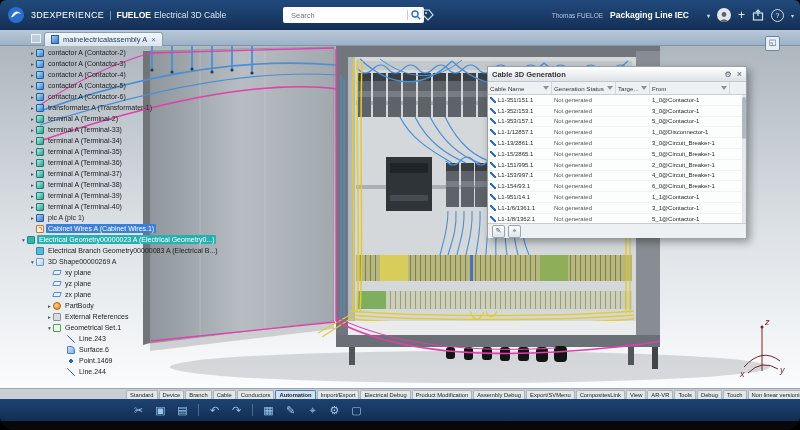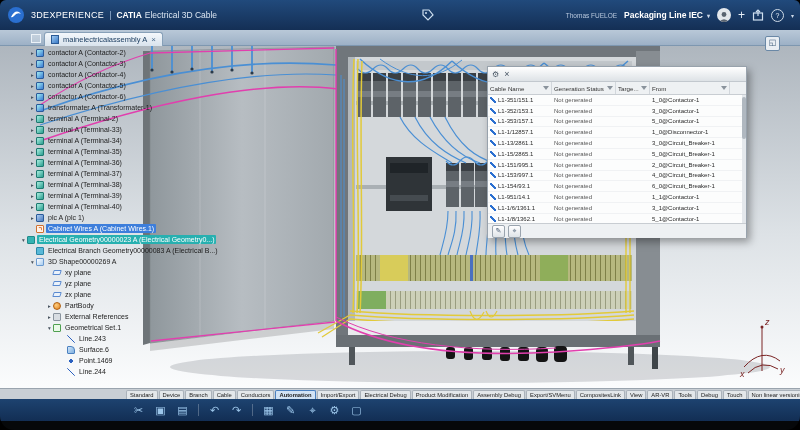--- a/index.html
+++ b/index.html
@@ -12,21 +12,21 @@
   .brand{font-size:9px;font-weight:normal;letter-spacing:.3px;}
   .tb-div{margin:0 5px;color:#9ab4d4;font-weight:normal;font-size:9px;}
   .app-prefix{font-size:8.5px;font-weight:bold;margin-right:3px;}
   .app-name{font-size:8.5px;color:#dbe6f2;}
   .searchbox{position:absolute;left:283px;top:7px;width:132px;height:16px;background:#fff;border-radius:2px;display:flex;align-items:center;padding:0 3px 0 6px;}
   .searchbox input{flex:1;border:none;outline:none;background:transparent;font-size:7.5px;color:#333;font-family:"Liberation Sans",sans-serif;min-width:0;}
   .search-sep{width:1px;height:10px;background:#c8ccd2;margin:0 3px;}
   .tag-btn{position:absolute;left:421px;top:8px;width:14px;height:14px;}
   .right-cluster{position:absolute;right:6px;top:0;height:30px;display:flex;align-items:center;gap:7px;}
   .user-name{font-size:6.5px;color:#b9c9de;}
-  .workspace{font-size:8.5px;font-weight:bold;color:#fff;display:flex;align-items:center;gap:4px;}
+  .workspace{font-size:8.5px;font-weight:bold;color:#fff;display:flex;align-items:center;gap:18px;}
   .chev{font-size:6px;color:#cdd9e8;}
   .avatar{width:14px;height:14px;border-radius:50%;background:#e4e8ec;overflow:hidden;display:flex;align-items:flex-end;justify-content:center;}
   .plus-btn{font-size:12px;color:#e8f0f8;line-height:12px;}
   .help-btn{width:11px;height:11px;border:1px solid #cfdbe8;border-radius:50%;font-size:7px;display:flex;align-items:center;justify-content:center;color:#e8f0f8;}
 
   
   .tabrow{position:absolute;top:30px;left:0;right:0;height:15px;background:linear-gradient(#b9c8d8,#9db1c6);border-bottom:1px solid #7e97b0;z-index:25;}
   .win-ic{position:absolute;left:31px;top:4px;width:8px;height:7px;border:1px solid #ecf2f8;background:rgba(255,255,255,.25);}
   .doc-tab{position:absolute;left:44px;top:2px;height:13px;background:linear-gradient(#f4f8fc,#d9e3ed);border:1px solid #87a0b8;border-bottom:none;border-radius:3px 3px 0 0;display:flex;align-items:center;font-size:7.5px;color:#17395d;padding:0 6px;gap:4px;}
   .doc-ic{width:6px;height:7px;background:linear-gradient(135deg,#9ec8f0,#3a7bc8);border:0.5px solid #2a5a96;}
@@ -97,23 +97,31 @@
 
 <div class="app">
 
   <div class="topbar">
     <svg class="logo" viewBox="0 0 18 18">
       <circle cx="9" cy="9" r="8" fill="#2a6fd0"></circle>
       <path d="M4,11 Q9,2 14,8 Q10,6 7,10 Q5,12 4,11 Z" fill="#ffffff"></path>
     </svg>
     <span class="brand">3DEXPERIENCE</span>
     <span class="tb-div">|</span>
-    <span class="app-prefix">CATIA</span>
+    <span class="app-prefix">FUELOE</span>
     <span class="app-name">Electrical 3D Cable</span>
 
+    <div class="searchbox">
+      <input placeholder="Search" style="">
+      <span class="search-sep"></span>
+      <svg width="10" height="10" viewBox="0 0 10 10">
+        <circle cx="4" cy="4" r="3" fill="none" stroke="#2a6fd0" stroke-width="1.4"></circle>
+        <line x1="6.4" y1="6.4" x2="9.2" y2="9.2" stroke="#2a6fd0" stroke-width="1.4"></line>
+      </svg>
+    </div>
     <svg class="tag-btn" viewBox="0 0 14 14">
       <path d="M2,2 L8,2 L12,7 L7,12 L2,7 Z" fill="none" stroke="#cfe0f0" stroke-width="1.2"></path>
       <circle cx="5" cy="5" r="1" fill="#cfe0f0"></circle>
     </svg>
 
     <div class="right-cluster">
       <span class="user-name">Thomas FUELOE</span>
       <span class="workspace">
         <span>Packaging Line IEC</span>
         <span class="chev">▾</span>
@@ -527,20 +535,21 @@
 
       <div class="tree-row lvl4">
         <span class="tw"></span>
         <span class="t-ic line-icon"></span>
         <span class="tl">Line.244</span>
       </div>
     </div>
 
   <div class="cable-panel">
     <div class="cp-title">
+      <span class="cp-title-text">Cable 3D Generation</span>
       <span class="cp-gear">⚙</span>
       <span class="cp-close">×</span>
     </div>
     <div class="cp-head">
 
         <span class="hcell w1">
           <span>Cable Name</span>
           <span class="funnel"></span>
         </span>
 

